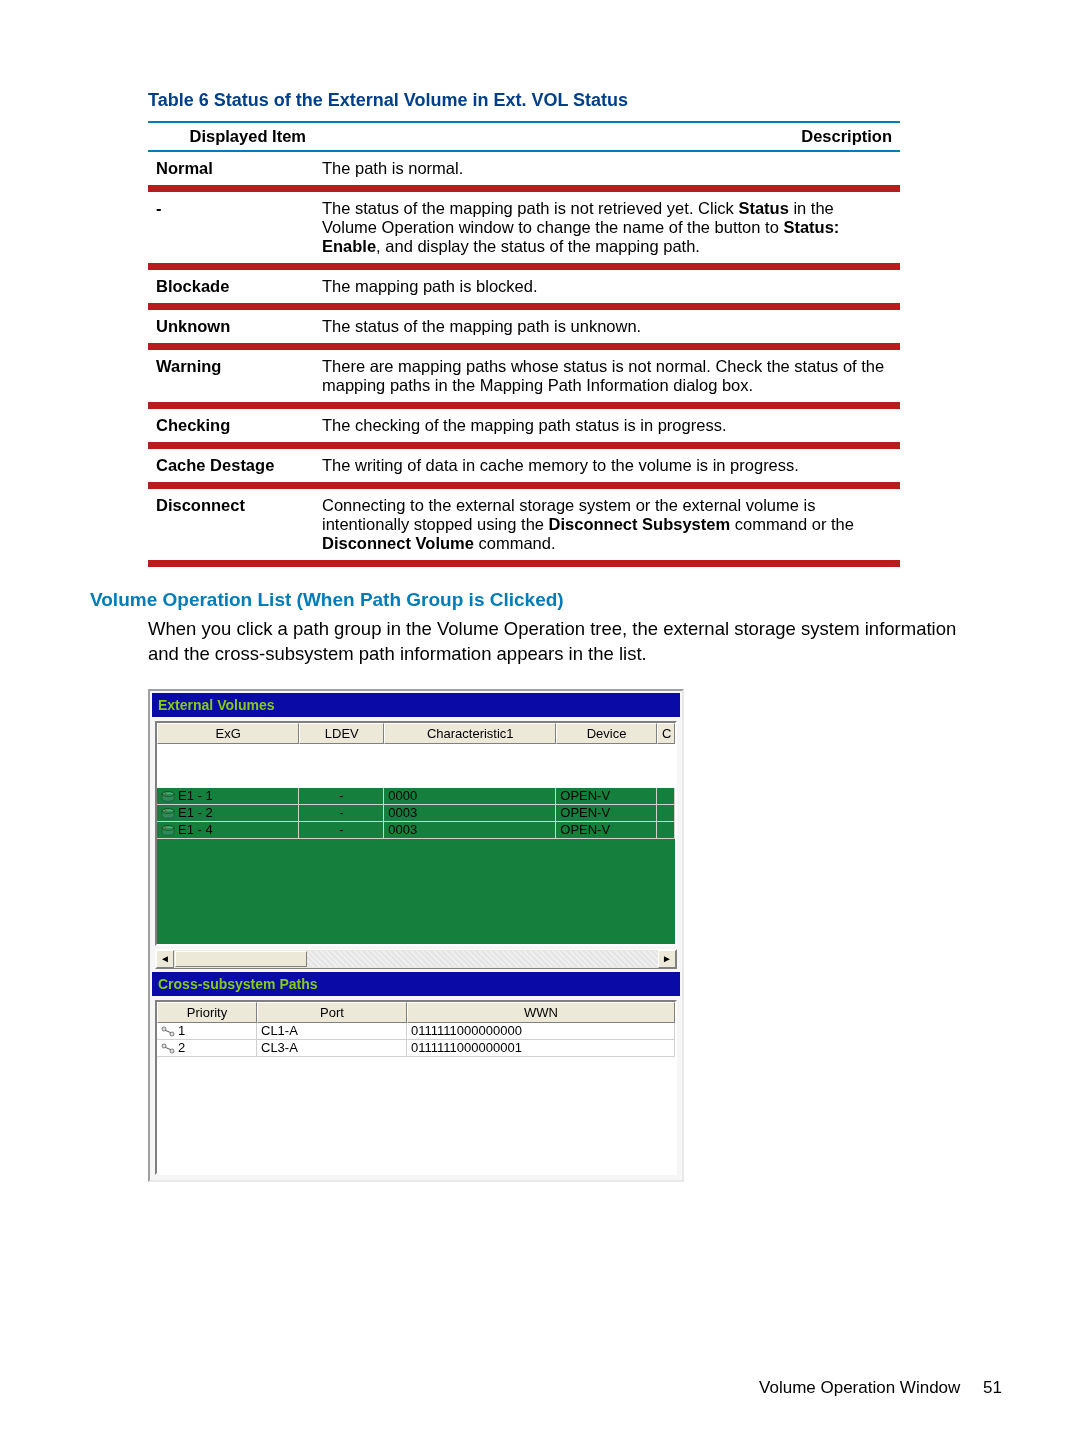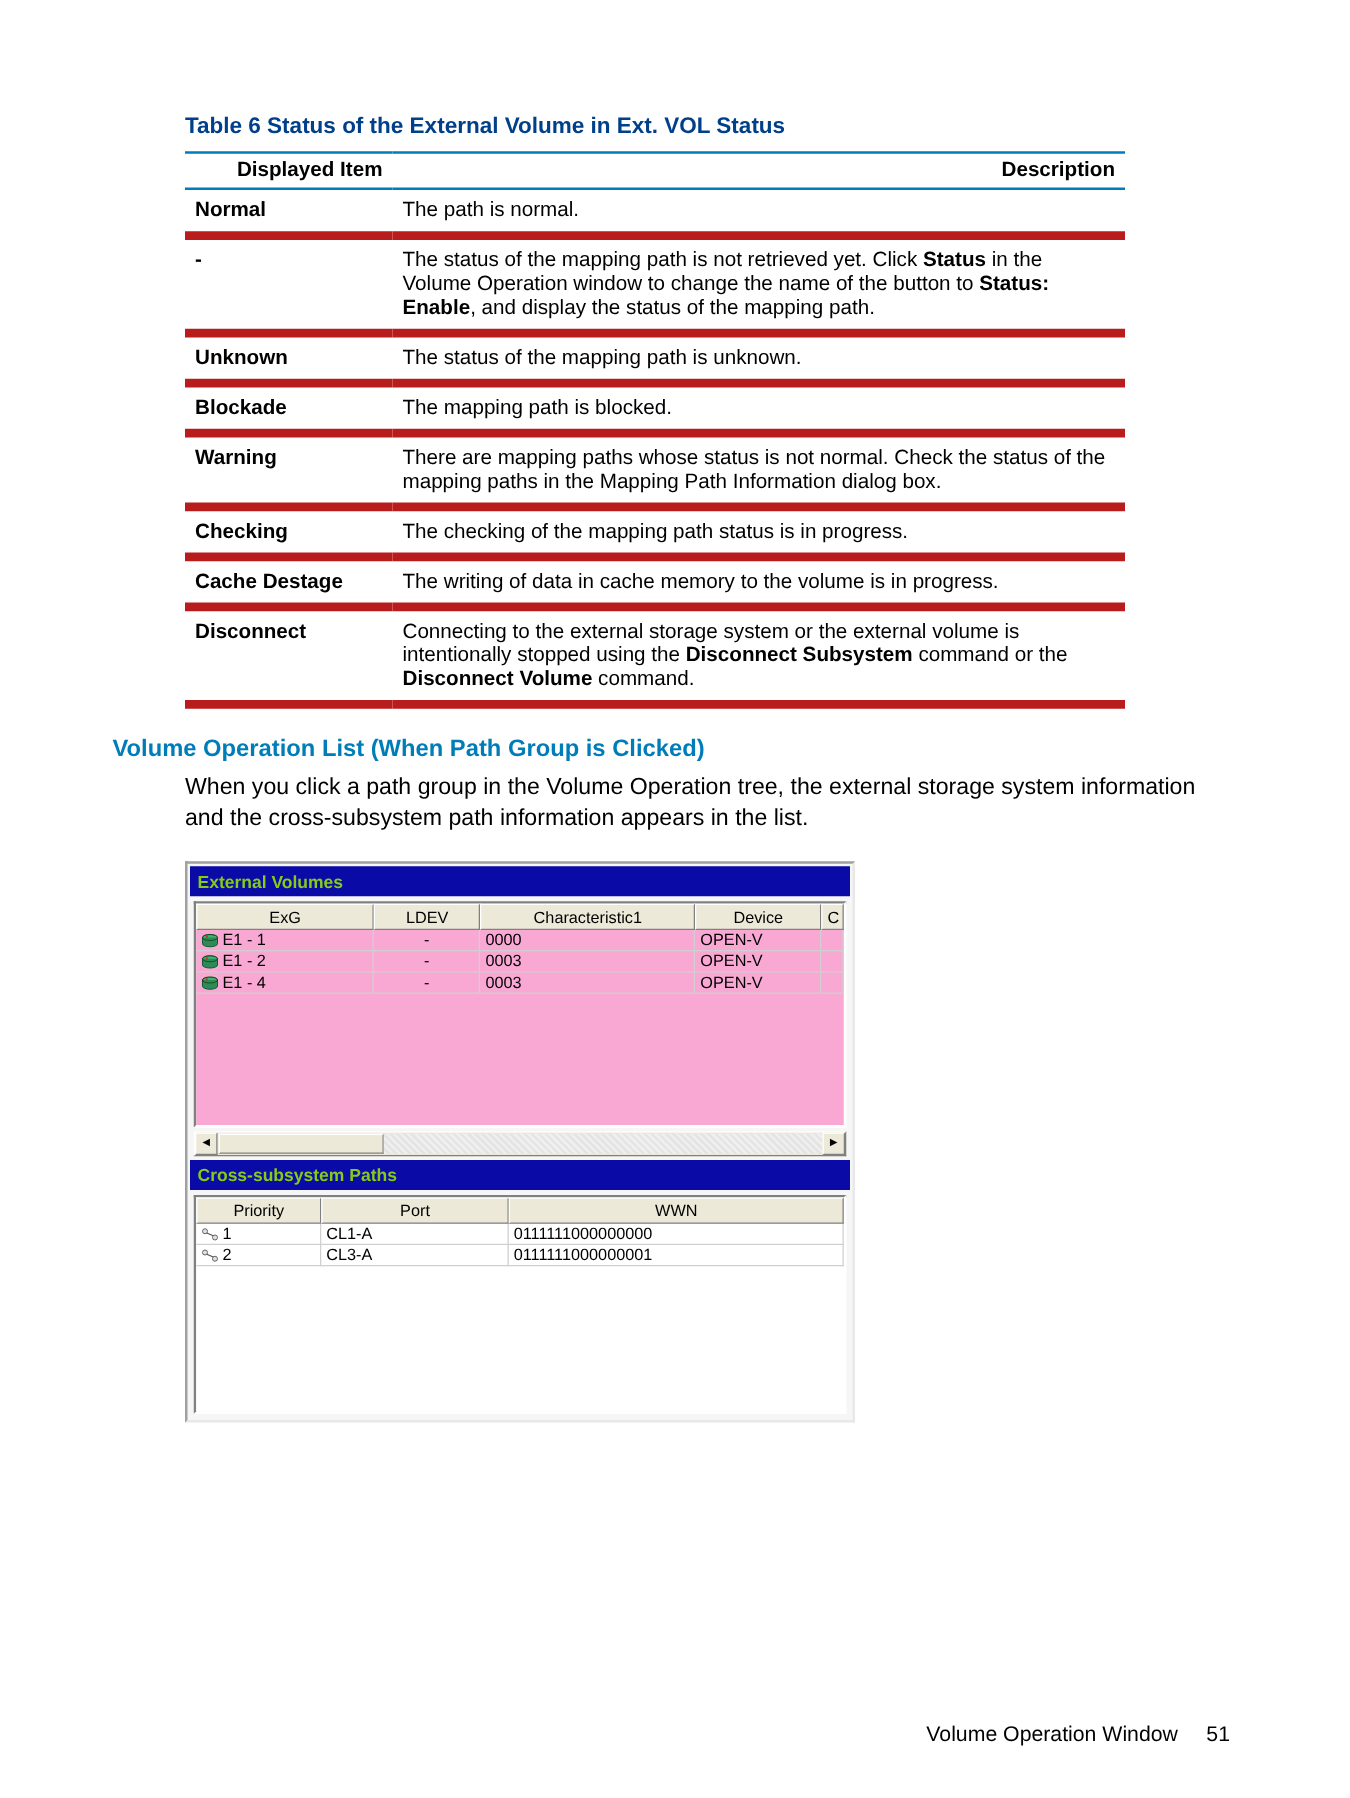--- a/index.html
+++ b/index.html
@@ -107,21 +107,21 @@
     line-height: 16px;
   }
   .grow .gcell {
     border-bottom: 1px solid #d0d0d0;
     border-right: 1px solid #d0d0d0;
     padding: 0 4px;
     box-sizing: border-box;
     white-space: nowrap;
     overflow: hidden;
   }
-  .vol-body { height: 156px; background:#f9a8d4; }
+  .vol-body { height: 156px; background:#15803d;margin-top:44px; }
   .vol-scroll {
     display:flex; align-items:center;
     background:#ece9d8; height:18px; margin: 0 3px 3px 3px;
     border:1px solid #808080; border-top-color:#ffffff; border-left-color:#ffffff;
   }
   .scroll-btn {
     width:16px; height:16px; background:#ece9d8;
     border:1px solid #808080; border-top-color:#fff; border-left-color:#fff;
     display:flex; align-items:center; justify-content:center;
     font-size:10px; color:#000;
@@ -157,21 +157,21 @@
     width:14px;height:12px;vertical-align:middle;margin-right:3px;
   }
   .link-icon {
     display:inline-block;
     width:14px;height:11px;vertical-align:middle;margin-right:3px;
   }
 
   .footer {
     position:absolute;
     bottom:40px;
-    right:96px;
+    right:78px;
     font-size:17px;
     color:#000;
   }
   .footer .pgnum { margin-left:18px; }
 </style>
 </head>
 <body>
 
 <div class="page">
 
@@ -187,26 +187,26 @@
     <tbody id="status-tbody">
         <tr>
           <td class="item">Normal</td>
           <td class="desc">The path is normal.</td>
         </tr>
         <tr>
           <td class="item">-</td>
           <td class="desc">The status of the mapping path is not retrieved yet. Click <b>Status</b> in the Volume Operation window to change the name of the button to <b>Status: Enable</b>, and display the status of the mapping path.</td>
         </tr>
         <tr>
+          <td class="item">Blockade</td>
+          <td class="desc">The mapping path is blocked.</td>
+        </tr>
+        <tr>
           <td class="item">Unknown</td>
           <td class="desc">The status of the mapping path is unknown.</td>
-        </tr>
-        <tr>
-          <td class="item">Blockade</td>
-          <td class="desc">The mapping path is blocked.</td>
         </tr>
         <tr>
           <td class="item">Warning</td>
           <td class="desc">There are mapping paths whose status is not normal. Check the status of the mapping paths in the Mapping Path Information dialog box.</td>
         </tr>
         <tr>
           <td class="item">Checking</td>
           <td class="desc">The checking of the mapping path status is in progress.</td>
         </tr>
         <tr>

